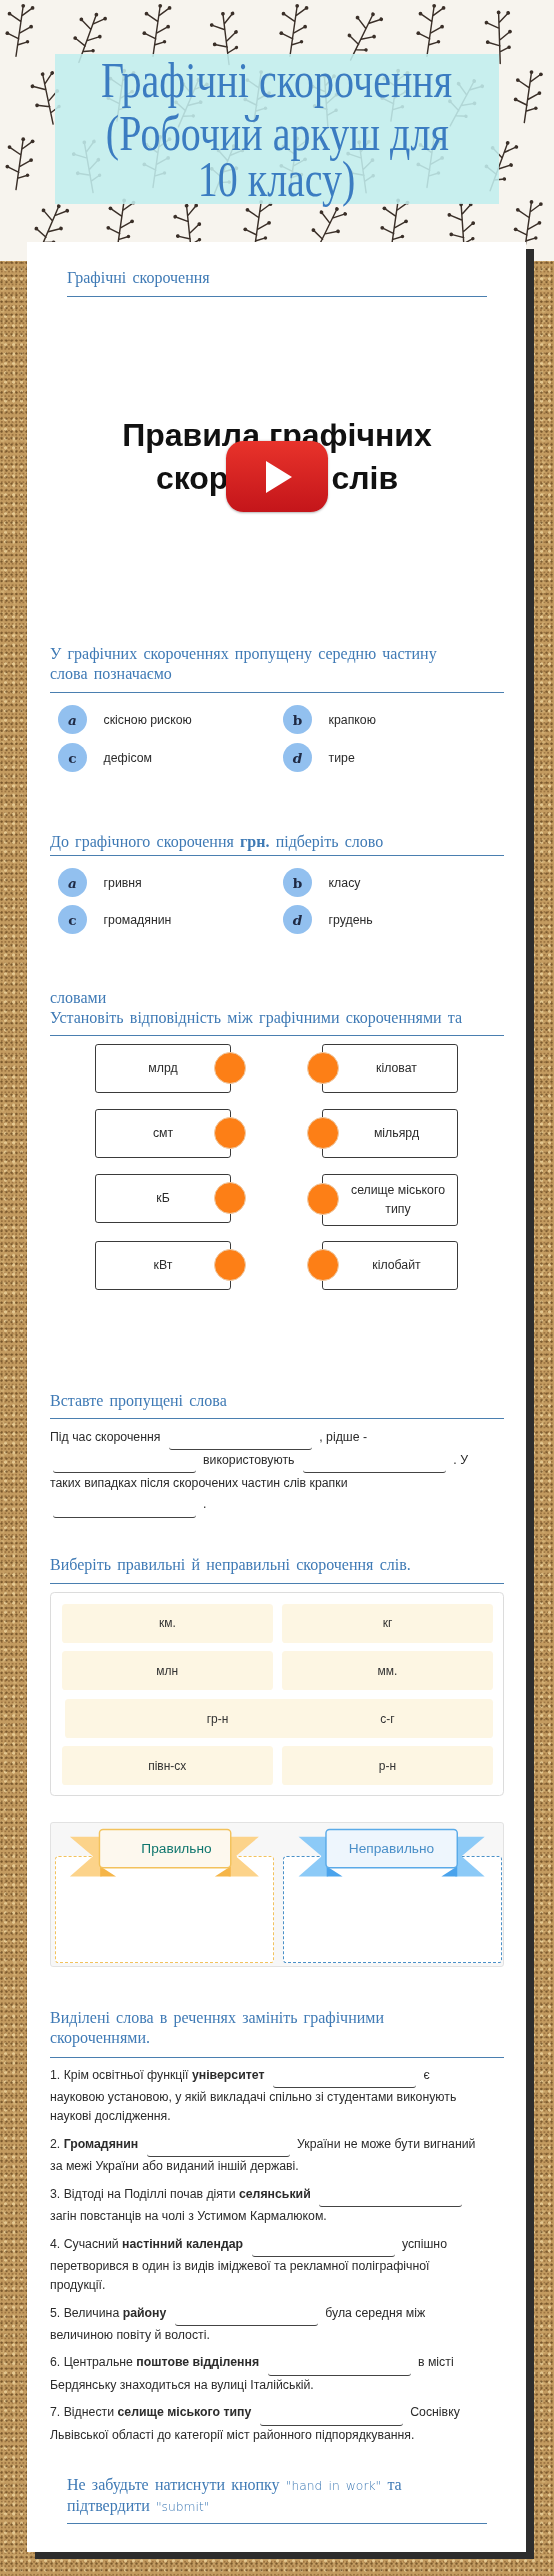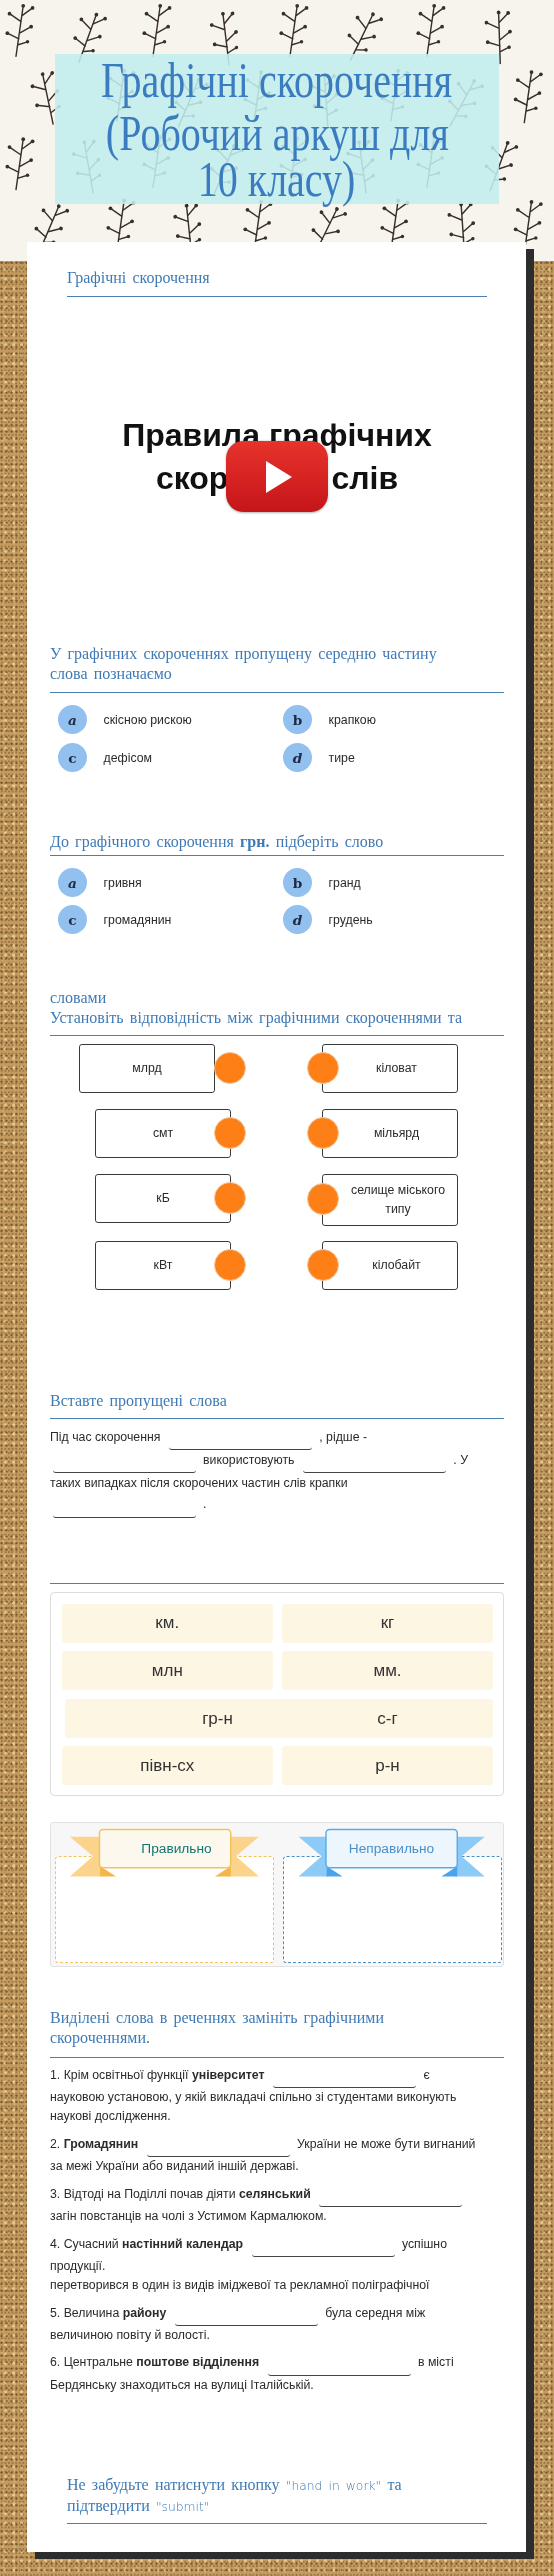--- a/index.html
+++ b/index.html
@@ -47,21 +47,21 @@
   .flow{font-size:12.3px;color:#2b2b2b;}
   .ln{white-space:nowrap;}
   .blank{width:143px;height:14.4px;border:none;border-bottom:1.1px solid #444;border-radius:0 0 2.9px 2.9px;background:transparent;
     margin:0 7.2px 0 8.7px;padding:0;vertical-align:-5px;font-size:11.5px;outline:none;}
   .blank.first{margin-left:2.9px;}
   .item{margin-bottom:8.7px;}
   .item b{font-weight:bold;}
   
   .sort-box{left:50px;top:1592px;width:454px;height:204px;border:0.7px solid #dcdcdc;border-radius:4.3px;background:#fff;box-sizing:border-box;}
   .card{position:absolute;width:211px;height:39px;background:#fdf6e3;border-radius:3.6px;display:flex;align-items:center;justify-content:center;
-    font-size:17px;color:#333;cursor:grab;}
+    font-size:12px;color:#333;cursor:grab;}
   
   .cat-box{left:50px;top:1822px;width:454px;height:145px;background:#f7f7f7;border:0.7px solid #e2e2e2;border-radius:2.9px;box-sizing:border-box;}
   .drop{position:absolute;top:33px;width:219px;height:107px;background:#fff;border-radius:3.6px;box-sizing:border-box;}
   .drop.ok{left:4.3px;border:1.4px dashed #f3c25c;}
   .drop.bad{left:232px;border:1.4px dashed #4a90c8;}
   .cat-label{position:absolute;top:6.5px;width:131px;height:38px;display:flex;align-items:center;justify-content:center;font-size:13.7px;}
   
   .hand{font-family:"DejaVu Sans",sans-serif;font-size:12.3px;font-weight:300;}
 </style>
 </head>
@@ -165,38 +165,38 @@
   <div class="abs h" style="left:50px;top:832px;">
     <span>До графічного скорочення </span><b>грн.</b><span> підберіть слово</span>
   </div>
   <div class="abs rule" style="left:50px;top:855px;width:454px;"></div>
   <div class="abs opt" style="left:58px;top:868px;">
     <div class="circ">a</div>
     <span class="opt-text">гривня</span>
   </div>
   <div class="abs opt" style="left:283px;top:868px;">
     <div class="circ" style="font-style:normal;">b</div>
-    <span class="opt-text">гранд</span>
+    <span class="opt-text">класу</span>
   </div>
   <div class="abs opt" style="left:58px;top:905px;">
     <div class="circ" style="font-style:normal;">c</div>
     <span class="opt-text">громадянин</span>
   </div>
   <div class="abs opt" style="left:283px;top:905px;">
     <div class="circ">d</div>
     <span class="opt-text">грудень</span>
   </div>
 
   <div class="abs h" style="left:50px;top:988px;">
     <div>словами</div>
     <div>Установіть відповідність між графічними скороченнями та</div>
   </div>
   <div class="abs rule" style="left:50px;top:1035px;width:454px;"></div>
 
-  <div class="abs mbox" style="left:79px;top:1044px;">млрд</div>
+  <div class="abs mbox" style="left:95px;top:1044px;">млрд</div>
   <div class="abs mbox" style="left:95px;top:1174px;">кБ</div>
   <div class="abs mbox" style="left:95px;top:1109px;">смт</div>
   <div class="abs mbox" style="left:95px;top:1241px;">кВт</div>
 
   <div class="abs mbox" style="left:322px;top:1044px;padding-left:13px;">кіловат</div>
   <div class="abs mbox" style="left:322px;top:1109px;padding-left:13px;">мільярд</div>
   <div class="abs mbox" style="left:322px;top:1174px;height:52px;padding-left:16px;">селище міського типу</div>
   <div class="abs mbox" style="left:322px;top:1241px;padding-left:13px;">кілобайт</div>
 
   <div class="abs mdot" style="left:214px;top:1052px;"></div>
@@ -210,20 +210,21 @@
 
   <div class="abs h" style="left:50px;top:1391px;">Вставте пропущені слова</div>
   <div class="abs rule" style="left:50px;top:1418px;width:454px;"></div>
   <div class="abs flow" style="left:50px;top:1427px;width:454px;line-height:21px;">
     <div class="ln"><span>Під час скорочення</span><input class="blank" type="text" style=""><span>, рідше -</span></div>
     <div class="ln"><input class="blank first" type="text" style=""><span>використовують</span><input class="blank" type="text" style=""><span>. У</span></div>
     <div class="ln">таких випадках після скорочених частин слів крапки</div>
     <div class="ln"><input class="blank first" type="text" style=""><span>.</span></div>
   </div>
 
+  <div class="abs h" style="left:50px;top:1555px;">Виберіть правильні й неправильні скорочення слів.</div>
   <div class="abs rule" style="left:50px;top:1583px;width:454px;"></div>
   <div class="abs sort-box">
     <div class="card" style="left:10.8px;top:10.8px;">км.</div>
     <div class="card" style="left:231px;top:10.8px;">кг</div>
     <div class="card" style="left:10.8px;top:58px;">млн</div>
     <div class="card" style="left:231px;top:58px;">мм.</div>
     <div class="card" style="left:14px;top:106px;padding-left:47px;">гр-н</div>
     <div class="card" style="left:231px;top:106px;">с-г</div>
     <div class="card" style="left:10.8px;top:153px;">півн-сх</div>
     <div class="card" style="left:231px;top:153px;">р-н</div>
@@ -262,30 +263,34 @@
     <div class="item">
       <div class="ln"><span>2. </span><b>Громадянин</b><input class="blank" type="text" style=""><span>України не може бути вигнаний</span></div>
       <div class="ln">за межі України або виданий іншій державі.</div>
     </div>
     <div class="item">
       <div class="ln"><span>3. Відтоді на Поділлі почав діяти </span><b>селянський</b><input class="blank" type="text" style=""><span></span></div>
       <div class="ln">загін повстанців на чолі з Устимом Кармалюком.</div>
     </div>
     <div class="item">
       <div class="ln"><span>4. Сучасний </span><b>настінний календар</b><input class="blank" type="text" style=""><span>успішно</span></div>
+      <div class="ln">перетворився в один із видів іміджевої та рекламної поліграфічної</div>
       <div class="ln">продукції.</div>
-      <div class="ln">перетворився в один із видів іміджевої та рекламної поліграфічної</div>
     </div>
     <div class="item">
       <div class="ln"><span>5. Величина </span><b>району</b><input class="blank" type="text" style=""><span>була середня між</span></div>
       <div class="ln">величиною повіту й волості.</div>
     </div>
     <div class="item">
       <div class="ln"><span>6. Центральне </span><b>поштове відділення</b><input class="blank" type="text" style=""><span>в місті</span></div>
       <div class="ln">Бердянську знаходиться на вулиці Італійській.</div>
+    </div>
+    <div class="item">
+      <div class="ln"><span>7. Віднести </span><b>селище міського типу</b><input class="blank" type="text" style=""><span>Соснівку</span></div>
+      <div class="ln">Львівської області до категорії міст районного підпорядкування.</div>
     </div>
   </div>
 
   <div class="abs h" style="left:67px;top:2475px;line-height:20px;">
     <div><span>Не забудьте натиснути кнопку </span><span class="hand">"hand in work"</span><span> та</span></div>
     <div><span>підтвердити </span><span class="hand">"submit"</span></div>
   </div>
   <div class="abs rule" style="left:67px;top:2523px;width:420px;"></div>
 
 </div>

